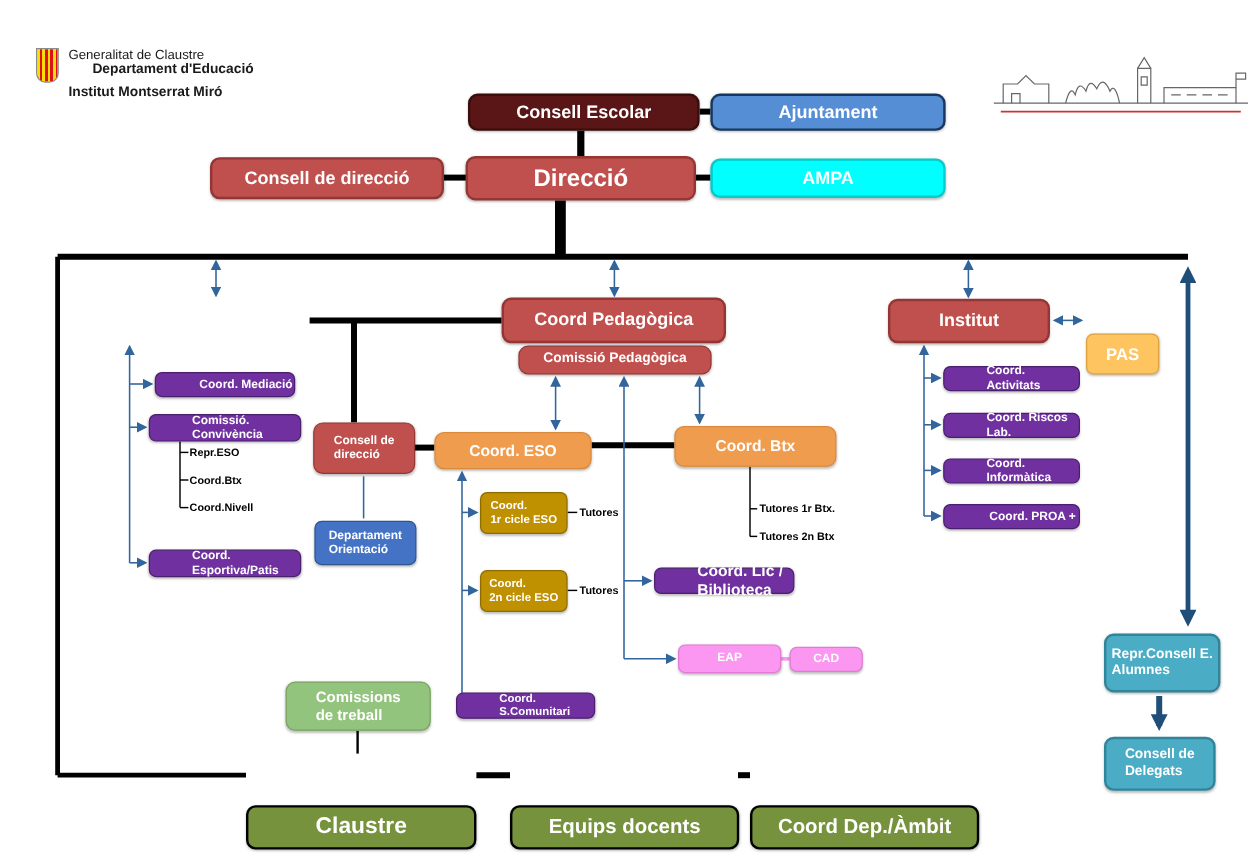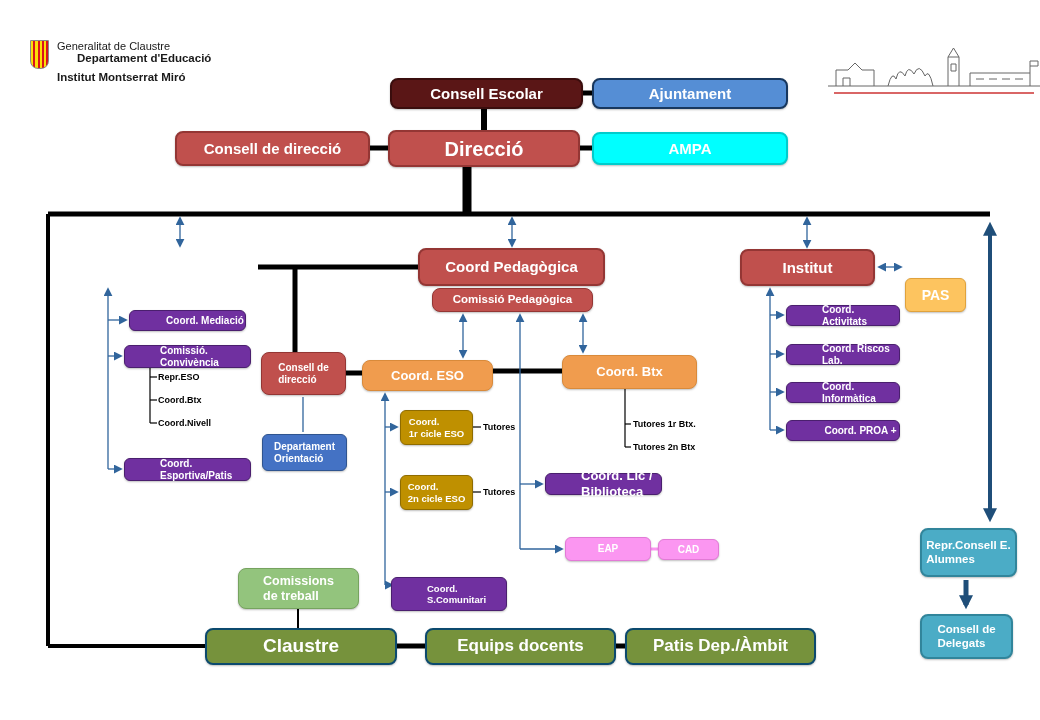--- a/index.html
+++ b/index.html
@@ -16,21 +16,21 @@
   .blue   { background:var(--c-blue,#558ED5); border:2px solid #17375E; }
   .cyan   { background:var(--c-cyan,#00FFFF); border:2px solid #00cccc; }
   .yellow { background:var(--c-yellow,#FDC45F); border:1px solid #e0a23c; border-radius:6px;margin-top:28px; }
   .purple { background:var(--c-purple,#7030A0); border:1px solid #4a1f6e; border-radius:6px;padding-left:35px; }
   .orange { background:var(--c-orange,#F09C4E); border:1px solid #d98a3a; }
   .gold   { background:var(--c-gold,#BF9000); border:1px solid #8f6c00; border-radius:6px; }
   .royal  { background:var(--c-royal,#4472C4); border:1px solid #2f548f; border-radius:6px; }
   .pink   { background:var(--c-pink,#FB96F1); border:1px solid #e27ad6; border-radius:6px; }
   .teal   { background:var(--c-teal,#4BACC6); border:2px solid #31859b; }
   .lgreen { background:var(--c-lightgreen,#93C47D); border:1px solid #76a35f; }
-  .olive  { background:var(--c-olive,#76923C); border:2px solid #0c4a6e; }
+  .olive  { background:var(--c-olive,#76923C); border:2px solid #000000;margin-top:43px; }
   .sublbl { position:absolute; z-index:2; font-size:9px; font-weight:bold; color:#000; line-height:10px; white-space:nowrap; }
   .logo-block { position:absolute; left:30px; top:40px; z-index:2; display:flex; gap:8px; }
   .senyera { width:17px; height:27px; flex:0 0 17px;
     background:repeating-linear-gradient(90deg,#FCDD09 0 2.2px,#DA121A 2.2px 4.4px);
     border:1px solid #8a8a8a; border-radius:0 0 8px 8px; }
   .logo-text .l1 { font-size:11px; color:#1a1a1a; }
   .logo-text .l2 { font-size:11.5px; font-weight:bold; color:#1a1a1a;padding-left:20px; }
   .logo-text .l3 { font-size:11.5px; font-weight:bold; color:#1a1a1a; margin-top:7px; }
   svg.skyline { position:absolute; left:828px; top:40px; z-index:2; }
 </style>
@@ -168,31 +168,31 @@
 1r cicle ESO</div>
   <div class="sublbl" style="left:483px;top:422px">Tutores</div>
   <div class="box gold" style="left:400px;top:475px;width:73px;height:35px;font-size:9.5px">Coord.
 2n cicle ESO</div>
   <div class="sublbl" style="left:483px;top:487px">Tutores</div>
   <div class="sublbl" style="left:633px;top:419px">Tutores 1r Btx.</div>
   <div class="sublbl" style="left:633px;top:442px">Tutores 2n Btx</div>
   <div class="box purple" style="left:545px;top:473px;width:117px;height:22px;font-size:13px">Coord. Lic / Biblioteca</div>
   <div class="box pink" style="left:565px;top:537px;width:86px;height:24px;font-size:10px">EAP</div>
   <div class="box pink" style="left:658px;top:539px;width:61px;height:21px;font-size:10px">CAD</div>
-  <div class="box purple" style="left:391px;top:577px;width:116px;height:34px;font-size:9.5px">Coord. S.Comunitari</div>
+  <div class="box purple" style="left:380px;top:577px;width:116px;height:22px;font-size:9.5px">Coord. S.Comunitari</div>
 
   <div class="box purple" style="left:786px;top:305px;width:114px;height:21px;font-size:10px">Coord. Activitats</div>
   <div class="box purple" style="left:786px;top:344px;width:114px;height:21px;font-size:10px">Coord. Riscos Lab.</div>
   <div class="box purple" style="left:786px;top:382px;width:114px;height:21px;font-size:10px">Coord. Informàtica</div>
   <div class="box purple" style="left:786px;top:420px;width:114px;height:21px;font-size:10px">Coord. PROA +</div>
 
   <div class="box teal" style="left:920px;top:528px;width:97px;height:49px;font-size:11.5px">Repr.Consell E.
 Alumnes</div>
   <div class="box teal" style="left:920px;top:614px;width:93px;height:45px;font-size:11.5px">Consell de
 Delegats</div>
 
   <div class="box lgreen" style="left:238px;top:568px;width:121px;height:41px;font-size:12.5px">Comissions
 de treball</div>
   <div class="box olive" style="left:205px;top:628px;width:192px;height:37px;font-size:19px">Claustre</div>
   <div class="box olive" style="left:425px;top:628px;width:191px;height:37px;font-size:17px">Equips docents</div>
-  <div class="box olive" style="left:625px;top:628px;width:191px;height:37px;font-size:17px">Patis Dep./Àmbit</div>
+  <div class="box olive" style="left:625px;top:628px;width:191px;height:37px;font-size:17px">Coord Dep./Àmbit</div>
 
 </div>
 
 </body></html>

